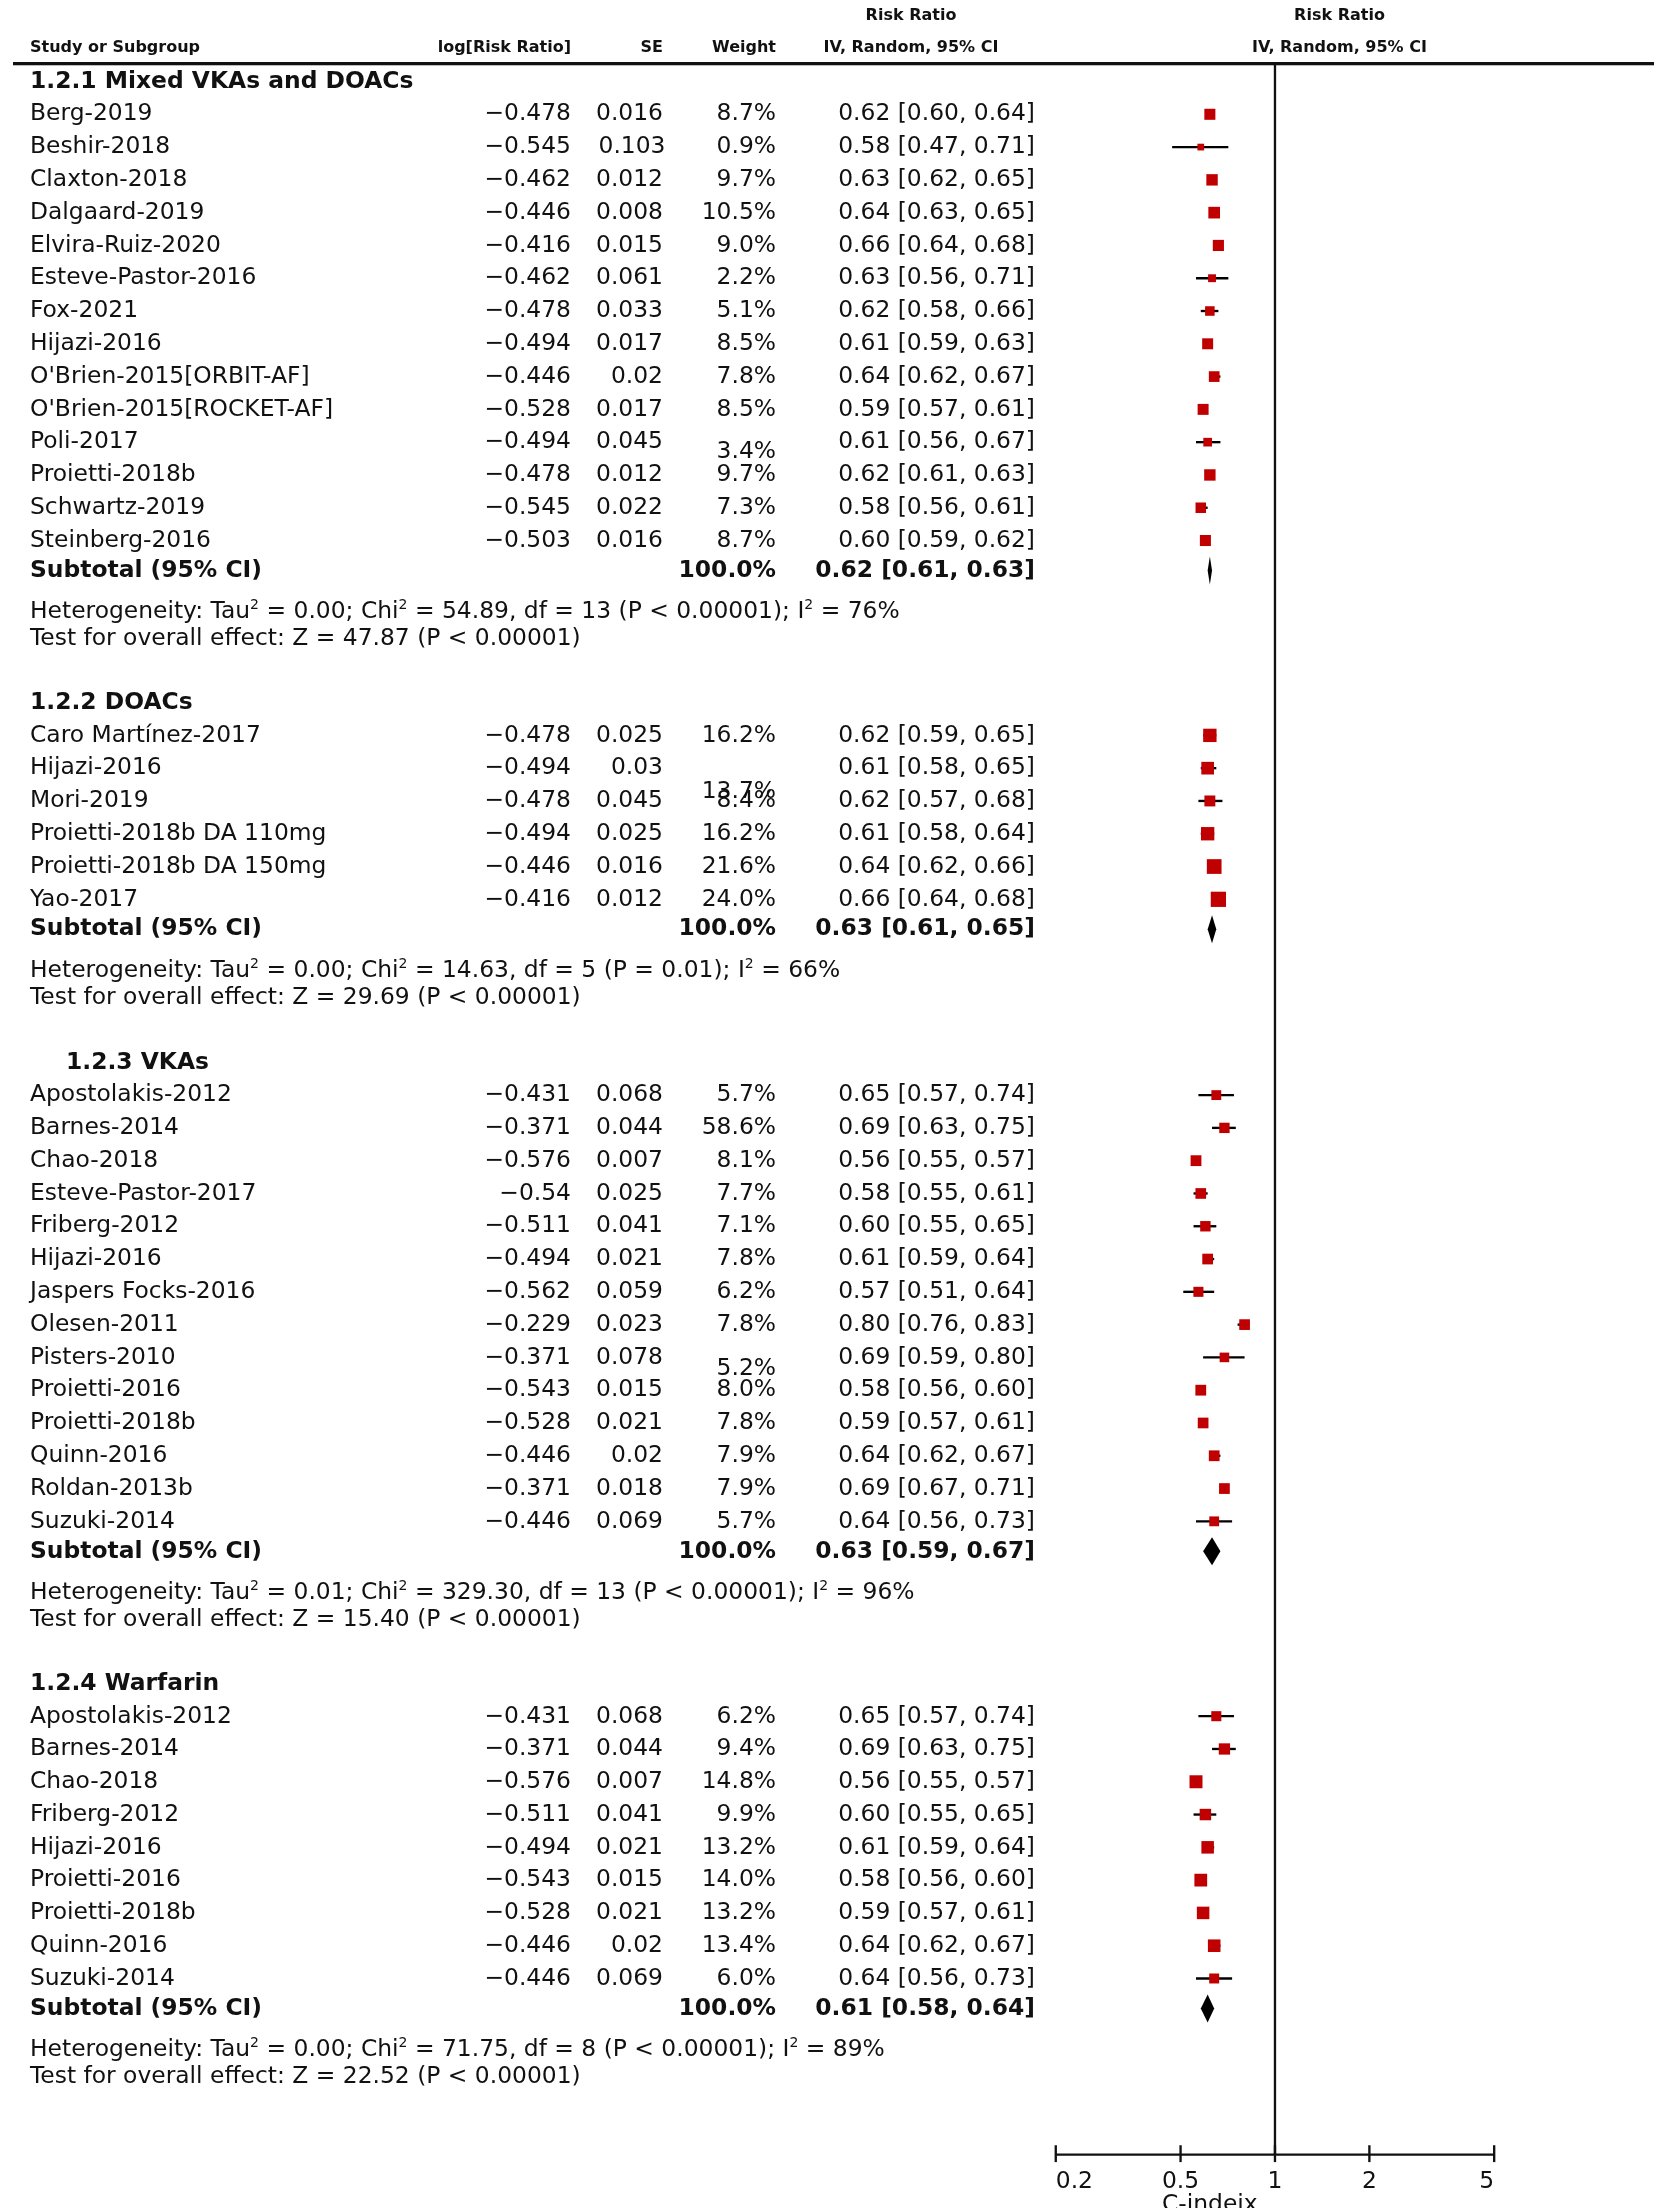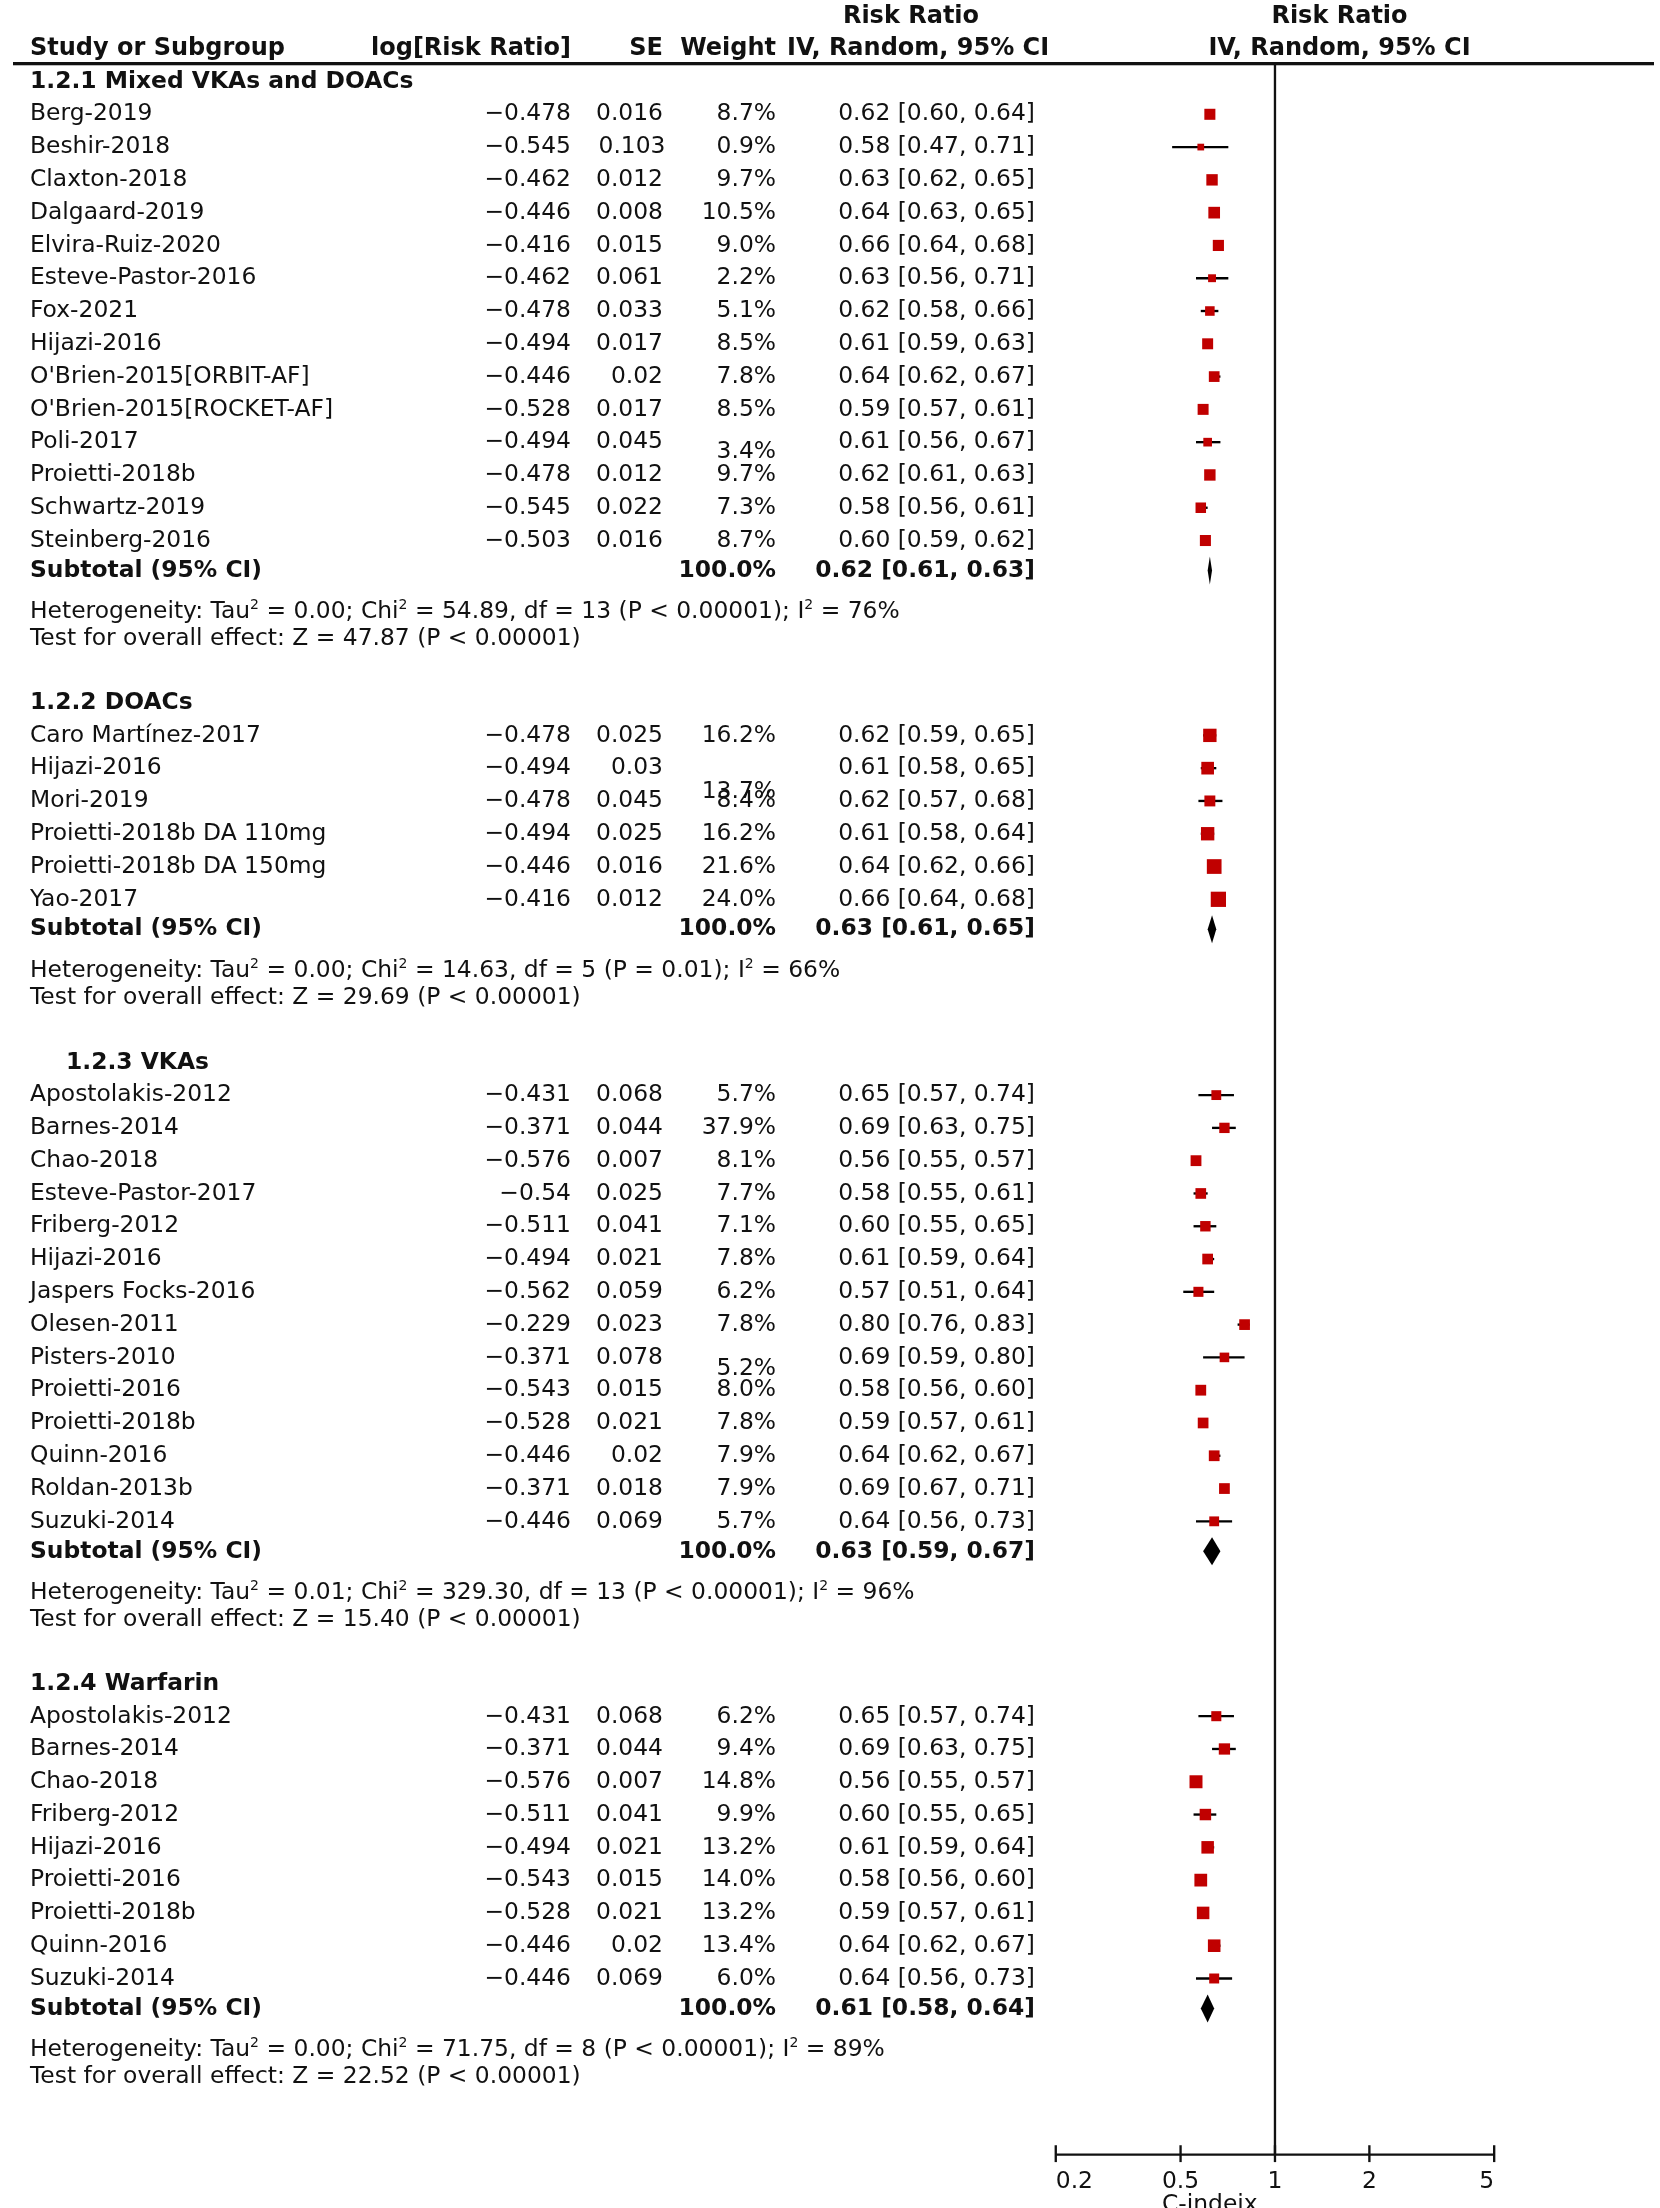--- a/index.html
+++ b/index.html
@@ -2,21 +2,21 @@
 <html style="font-size:15px"><head>
 <meta charset="utf-8">
 <style>
   html, body { margin: 0; padding: 0; background: #ffffff; }
   body { width: 1660px; height: 2208px; position: relative; overflow: hidden;
          font-family: "DejaVu Sans", sans-serif; color: #111; }
   .t { position: absolute; white-space: nowrap; font-size: 23.4px; line-height: 28px; }
   .b { font-weight: bold; }
   .r { text-align: right; }
   .c { text-align: center; }
-  .hdr { font-weight: bold; font-size: 24px; }
+  .hdr { font-weight: bold; font-size: 16px; }
   #header-rule { position: absolute; left: 13px; top: 62px; width: 1641px; height: 2.8px; background: #111; }
   #header-rule2 { position: absolute; left: 13px; top: 65px; width: 1641px; height: 0.9px; background: #bbb; }
   svg#plot { position: absolute; left: 0; top: 0; }
 </style>
 </head>
 <body>
 
 <div class="t hdr" style="left:30px; top:33px;">Study or Subgroup</div>
 <div class="t hdr r" style="left:356px; width:215px; top:33px;">log[Risk Ratio]</div>
 <div class="t hdr r" style="left:581px; width:82px; top:33px;">SE</div>
@@ -143,21 +143,21 @@
     <div class="t" style="left: 30px; top: 982px;">Test for overall effect: Z = 29.69 (P &lt; 0.00001)</div>
     <div class="t b" style="left: 30px; top: 1047px; margin-left: 36px;">1.2.3 VKAs</div>
     <div class="t" style="left: 30px; top: 1079px;">Apostolakis-2012</div>
     <div class="t r" style="left: 356px; top: 1079px; width: 215px;">−0.431</div>
     <div class="t r" style="left: 581px; top: 1079px; width: 82px;">0.068</div>
     <div class="t r" style="left: 667px; top: 1079px; width: 109px;">5.7%</div>
     <div class="t r" style="left: 787px; top: 1079px; width: 248px;">0.65 [0.57, 0.74]</div>
     <div class="t" style="left: 30px; top: 1112px;">Barnes-2014</div>
     <div class="t r" style="left: 356px; top: 1112px; width: 215px;">−0.371</div>
     <div class="t r" style="left: 581px; top: 1112px; width: 82px;">0.044</div>
-    <div class="t r" style="left: 667px; top: 1112px; width: 109px;">37.9%</div>
+    <div class="t r" style="left: 667px; top: 1112px; width: 109px;">58.6%</div>
     <div class="t r" style="left: 787px; top: 1112px; width: 248px;">0.69 [0.63, 0.75]</div>
     <div class="t" style="left: 30px; top: 1145px;">Chao-2018</div>
     <div class="t r" style="left: 356px; top: 1145px; width: 215px;">−0.576</div>
     <div class="t r" style="left: 581px; top: 1145px; width: 82px;">0.007</div>
     <div class="t r" style="left: 667px; top: 1145px; width: 109px;">8.1%</div>
     <div class="t r" style="left: 787px; top: 1145px; width: 248px;">0.56 [0.55, 0.57]</div>
     <div class="t" style="left: 30px; top: 1178px;">Esteve-Pastor-2017</div>
     <div class="t r" style="left: 356px; top: 1178px; width: 215px;">−0.54</div>
     <div class="t r" style="left: 581px; top: 1178px; width: 82px;">0.025</div>
     <div class="t r" style="left: 667px; top: 1178px; width: 109px;">7.7%</div>

